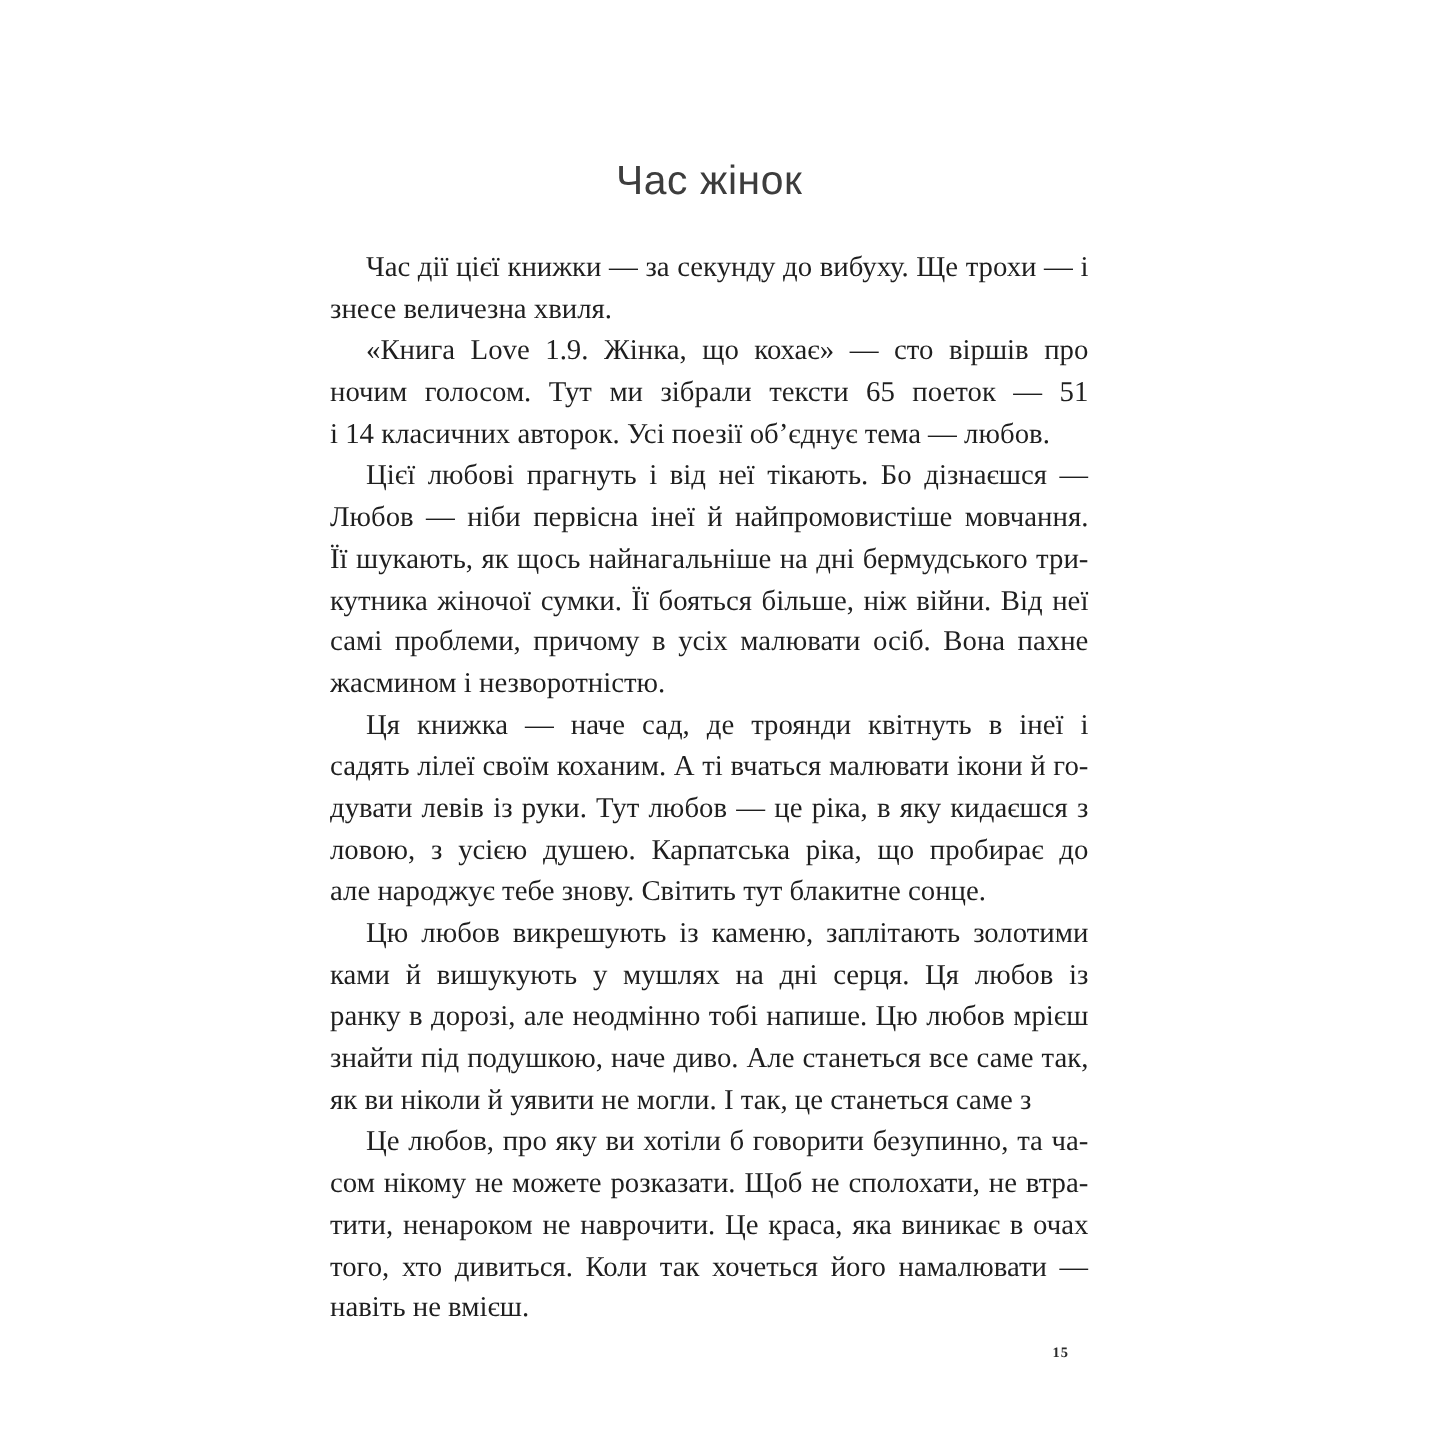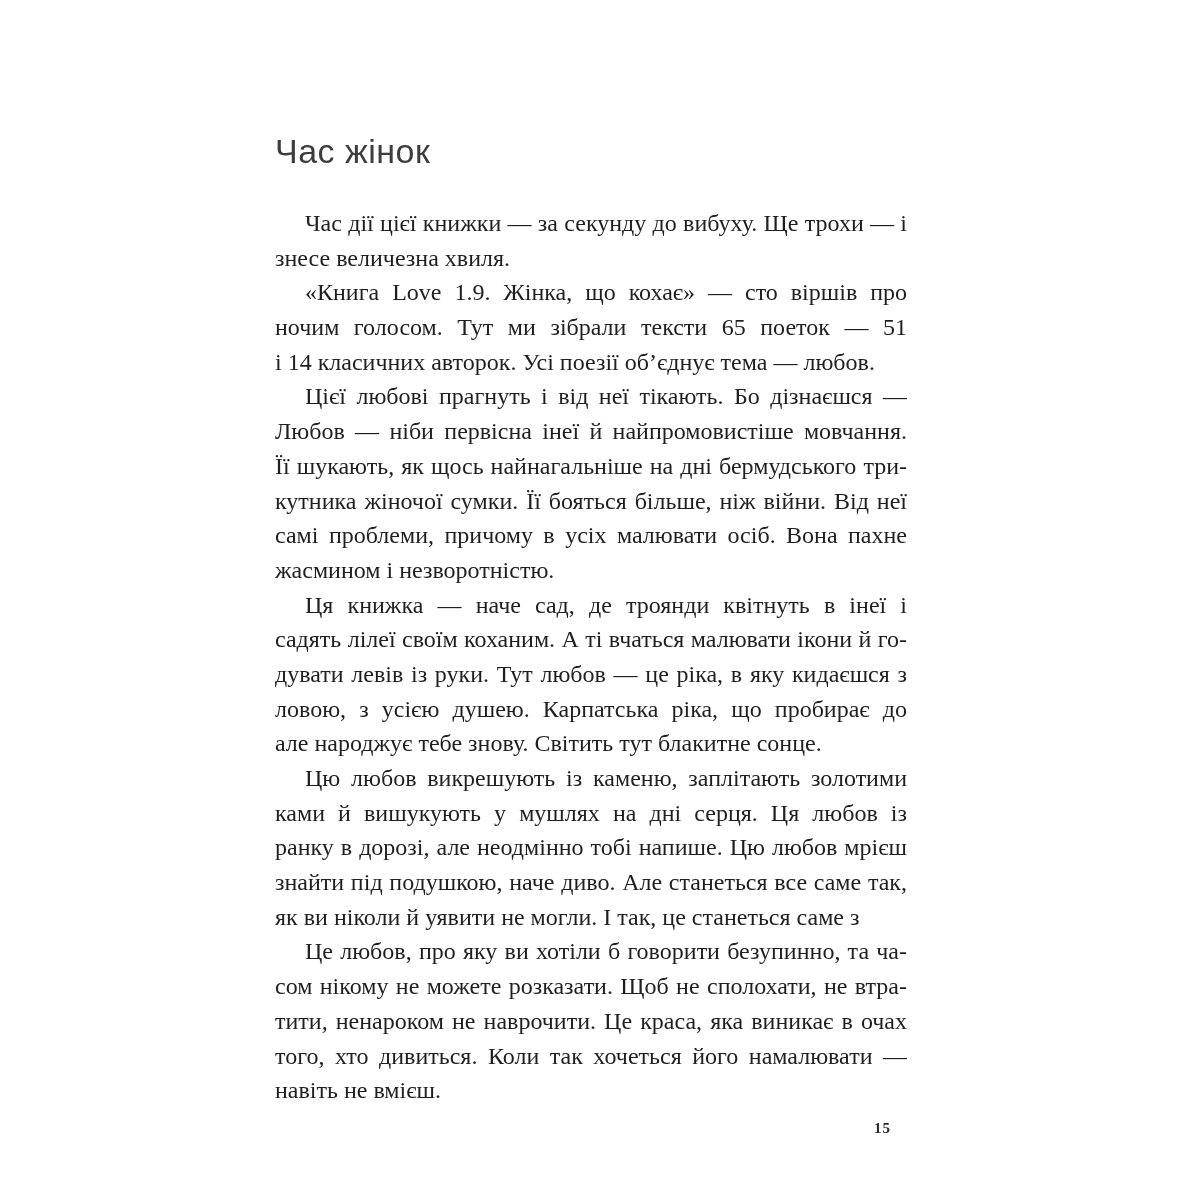--- a/index.html
+++ b/index.html
@@ -15,21 +15,21 @@
     overflow: hidden;
     font-family: "Liberation Serif", "DejaVu Serif", serif;
     color: #1f1f1f;
   }
   .page-title {
     position: absolute;
     top: 132px;
     left: 275px;
     width: 632px;
     margin: 0;
-    text-align: left;
+    text-align: center;
     font-family: "Liberation Sans", "DejaVu Sans", sans-serif;
     font-weight: 400;
     font-size: 34px;
     letter-spacing: 0.5px;
     color: #3d3d3d;
   }
   .page-content {
     position: absolute;
     top: 206px;
     left: 275px;
@@ -54,21 +54,21 @@
   .line.last {
     text-align: left;
     text-align-last: left;
   }
   .page-number {
     position: absolute;
     top: 1120px;
     left: 275px;
     width: 616px;
     text-align: right;
-    font-size: 15px;
+    font-size: 12px;
     color: #2b2b2b;
     font-weight: 600;
     letter-spacing: 1px;
   }
 </style>
 </head>
 <body>
 
 <div class="page" style="background: rgb(255, 255, 255); color: rgb(31, 31, 31);">
   <h1 class="page-title" style="color: rgb(61, 61, 61);">Час жінок</h1>

